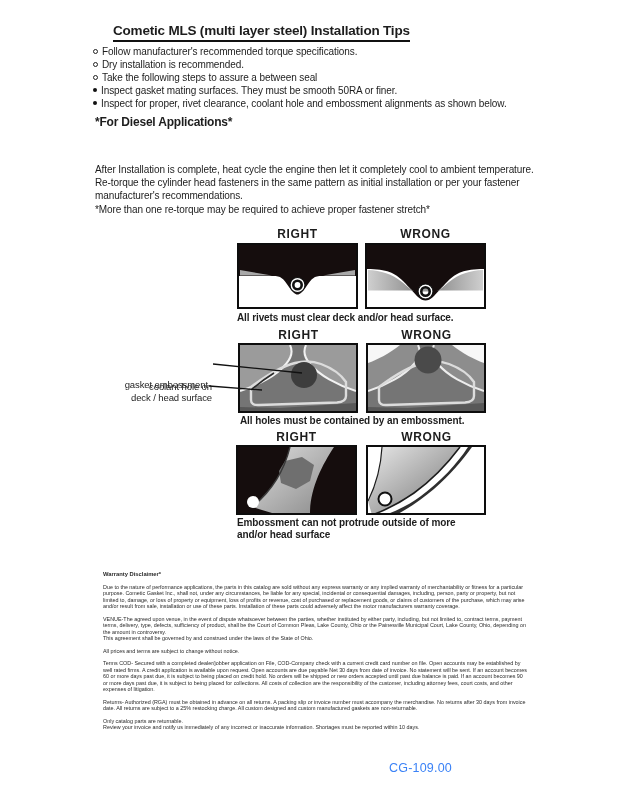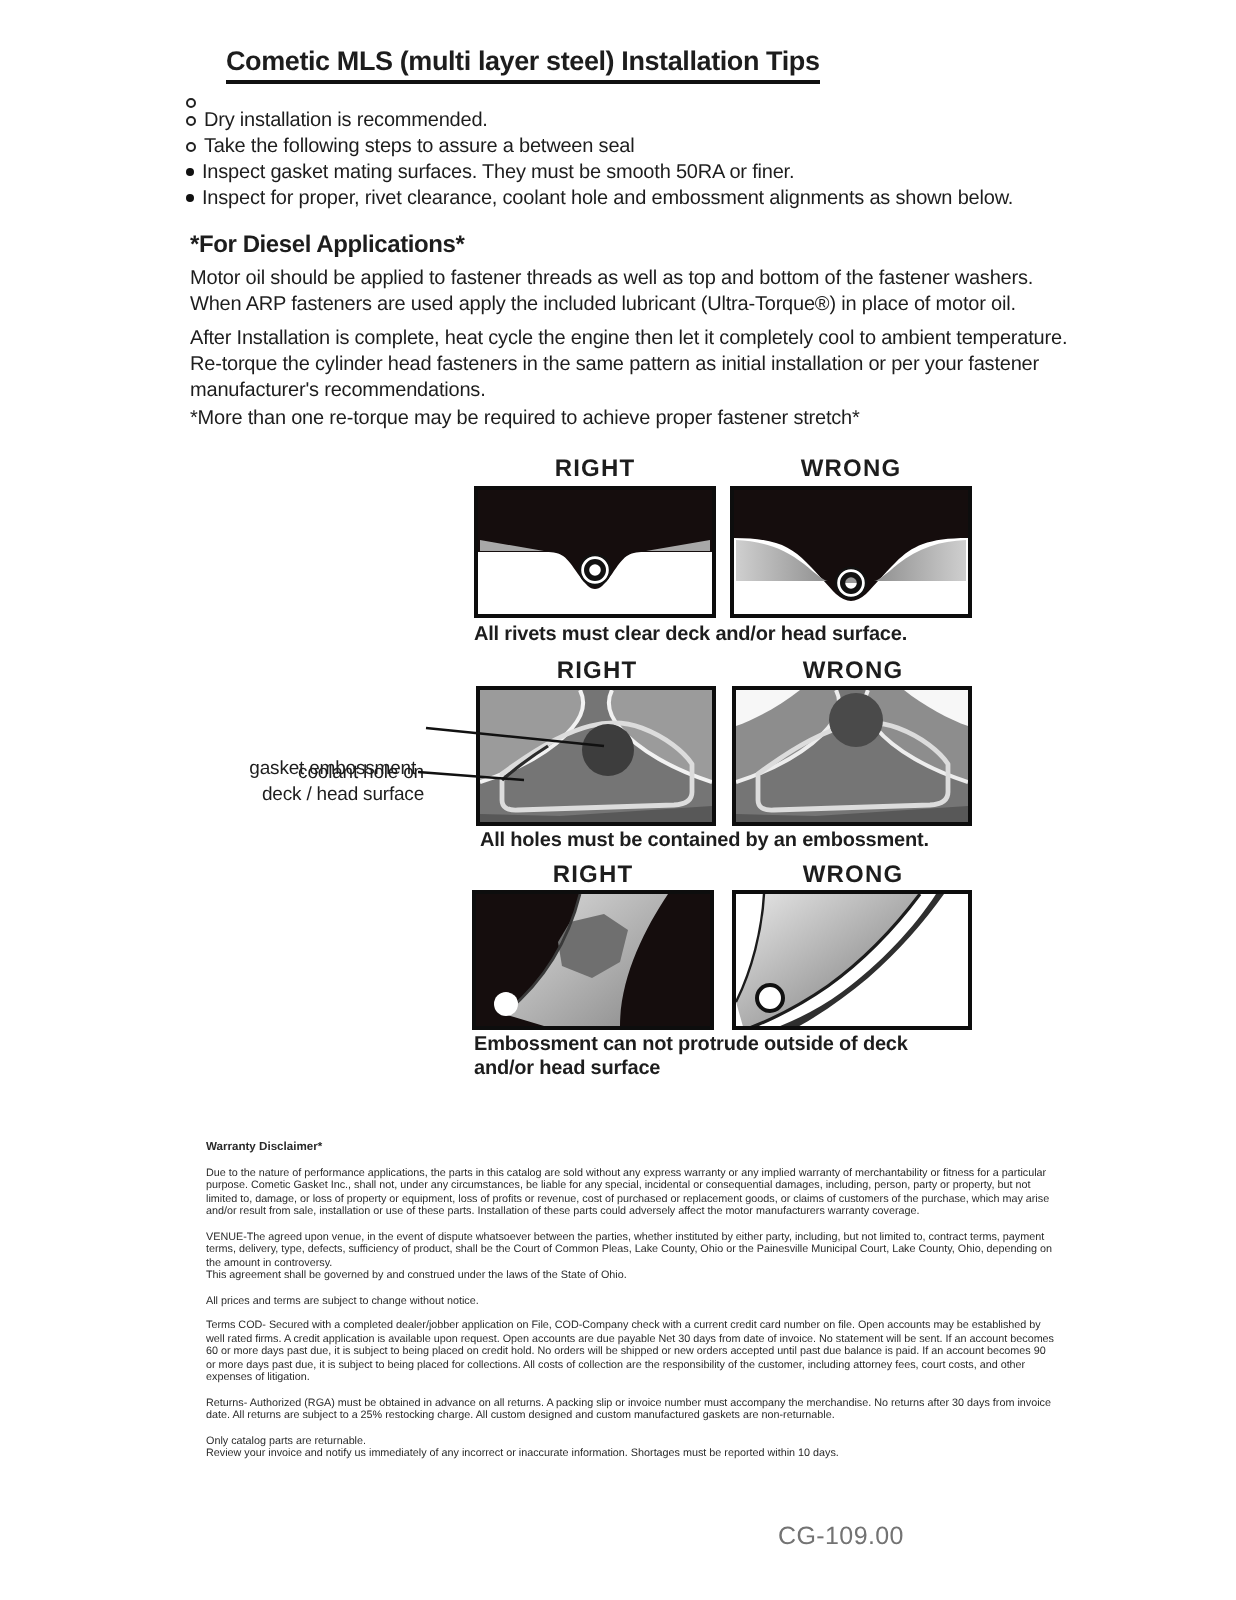--- a/index.html
+++ b/index.html
@@ -32,53 +32,53 @@
   .p3{top:203px;}
   
   .dg-label{font-size:12px;font-weight:bold;letter-spacing:0.6px;width:121px;text-align:center;}
   .dg-box{border:2px solid #0d0d0d;background:#fff;box-sizing:border-box;}
   .dg-caption{font-size:10px;font-weight:bold;letter-spacing:-0.1px;line-height:11.5px;}
   .side-label{font-size:9.5px;text-align:right;letter-spacing:-0.1px;line-height:11px;}
   
   .legal{left:103px;top:571px;width:426px;font-size:5.4px;line-height:6.5px;color:#2a2a2a;letter-spacing:0;}
   .legal .lg-head{font-weight:bold;font-size:5.8px;margin:0 0 6px 0;}
   .legal p{margin:0 0 6px 0;}
-  .footer-code{left:389px;top:761px;font-size:12.5px;letter-spacing:0.2px;color:#737373;}
+  .footer-code{left:389px;top:761px;font-size:12.5px;letter-spacing:0.2px;color:#3b82f6;}
 </style>
 </head>
 <body>
 
 <div class="page">
 
   <div class="abs title">Cometic MLS (multi layer steel) Installation Tips</div>
 
   <div class="abs tips">
     <div class="bullet-row">
       <span class="b-open"></span>
+      <span>Follow manufacturer's recommended torque specifications.</span>
     </div>
     <div class="bullet-row">
       <span class="b-open"></span>
       <span>Dry installation is recommended.</span>
     </div>
     <div class="bullet-row">
       <span class="b-open"></span>
       <span>Take the following steps to assure a between seal</span>
     </div>
     <div class="bullet-row sub">
       <span class="b-fill"></span>
       <span>Inspect gasket mating surfaces.  They must be smooth 50RA or finer.</span>
     </div>
     <div class="bullet-row sub">
       <span class="b-fill"></span>
       <span>Inspect for proper, rivet clearance, coolant hole and embossment alignments as shown below.</span>
     </div>
   </div>
 
   <div class="abs diesel-head">*For Diesel Applications*</div>
-  <div class="abs body-par p1">Motor oil should be applied to fastener threads as well as top and bottom of the fastener washers. When ARP fasteners are used apply the included lubricant (Ultra-Torque®) in place of motor oil.</div>
   <div class="abs body-par p3">*More than one re-torque may be required to achieve proper fastener stretch*</div>
   <div class="abs body-par p2">After Installation is complete, heat cycle the engine then let it completely cool to ambient temperature. Re-torque the cylinder head fasteners in the same pattern as initial installation or per your fastener manufacturer's recommendations.</div>
 
   <div class="abs dg-label" style="left:237px;top:227px;">RIGHT</div>
   <div class="abs dg-label" style="left:365px;top:227px;">WRONG</div>
 
   <div class="abs dg-box" style="left:237px;top:243px;width:121px;height:66px;">
     <svg width="117" height="62" viewBox="0 0 117 62">
       <path d="M0,0 H117 V31 H83 C75,31 73,33 67,42 C63,47.5 61,49.5 58.5,49.5 C56,49.5 54,47.5 50,42 C44,33 42,31 34,31 H0 Z" fill="#150d0d"></path>
       <polygon points="1,25 33,30.5 1,30.5" fill="#a8a8a8"></polygon>
@@ -186,21 +186,21 @@
       <rect x="0" y="0" width="116" height="66" fill="#ffffff"></rect>
       <path d="M14,0 H92 C80,16 64,33 46,46 C33,55 18,63 4,68 L0,54 C8,38 13,18 14,0 Z" fill="url(#g4)"></path>
       <path d="M92,0 C80,16 64,33 46,46 C33,55 18,63 4,68" fill="none" stroke="#1c1c1c" stroke-width="1.6"></path>
       <path d="M100,0 C89,17 72,35 53,49 C41,58 26,65 14,69 L26,69 C40,62 54,52 66,42 C82,28 94,14 104,0 Z" fill="#2f2f2f"></path>
       <path d="M14,0 C13,18 8,38 0,54" fill="none" stroke="#1c1c1c" stroke-width="1.2"></path>
       <circle cx="17" cy="52" r="6.5" fill="#ffffff" stroke="#111" stroke-width="2"></circle>
     </svg>
   </div>
 
   <div class="abs dg-caption" style="left:237px;top:517px;width:250px;">
-    <span>Embossment can not protrude outside of deck</span><br>
+    <span>Embossment can not protrude outside of more</span><br>
     <span>and/or head surface</span>
   </div>
 
   <div class="abs legal">
     <div class="lg-head">Warranty Disclaimer*</div>
     <p>Due to the nature of performance applications, the parts in this catalog are sold without any express warranty or any implied warranty of merchantability or fitness for a particular purpose.  Cometic Gasket Inc., shall not, under any circumstances, be liable for any special, incidental or consequential damages, including, person, party or property, but not limited to, damage, or loss of property or equipment, loss of profits or revenue, cost of purchased or replacement goods, or claims of customers of the purchase, which may arise and/or result from sale, installation or use of these parts.  Installation of these parts could adversely affect the motor manufacturers warranty coverage.</p>
     <p style="margin-bottom:0;">VENUE-The agreed upon venue, in the event of dispute whatsoever between the parties, whether instituted by either party, including, but not limited to, contract terms, payment terms, delivery, type, defects, sufficiency of product, shall be the Court of Common Pleas, Lake County, Ohio or the Painesville Municipal Court, Lake County, Ohio, depending on the amount in controversy.</p>
     <p>This agreement shall be governed by and construed under the laws of the State of Ohio.</p>
     <p>All prices and terms are subject to change without notice.</p>
     <p>Terms COD- Secured with a completed dealer/jobber application on File, COD-Company check with a current credit card number on file.  Open accounts may be established by well rated firms.  A credit application is available upon request.  Open accounts are due payable Net 30 days from date of invoice.  No statement will be sent.  If an account becomes 60 or more days past due, it is subject to being placed on credit hold.  No orders will be shipped or new orders accepted until past due balance is paid.  If an account becomes 90 or more days past due, it is subject to being placed for collections.  All costs of collection are the responsibility of the customer, including attorney fees, court costs, and other expenses of litigation.</p>

